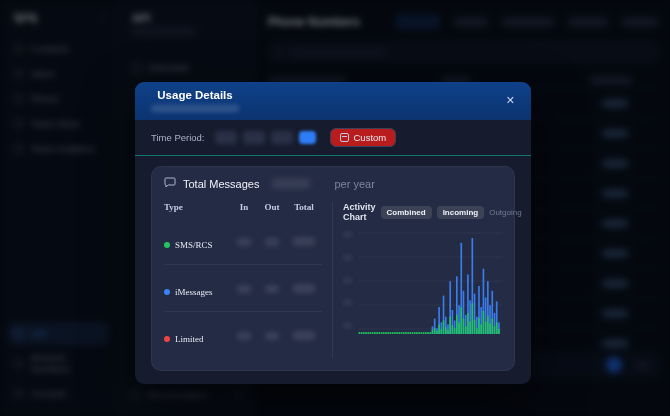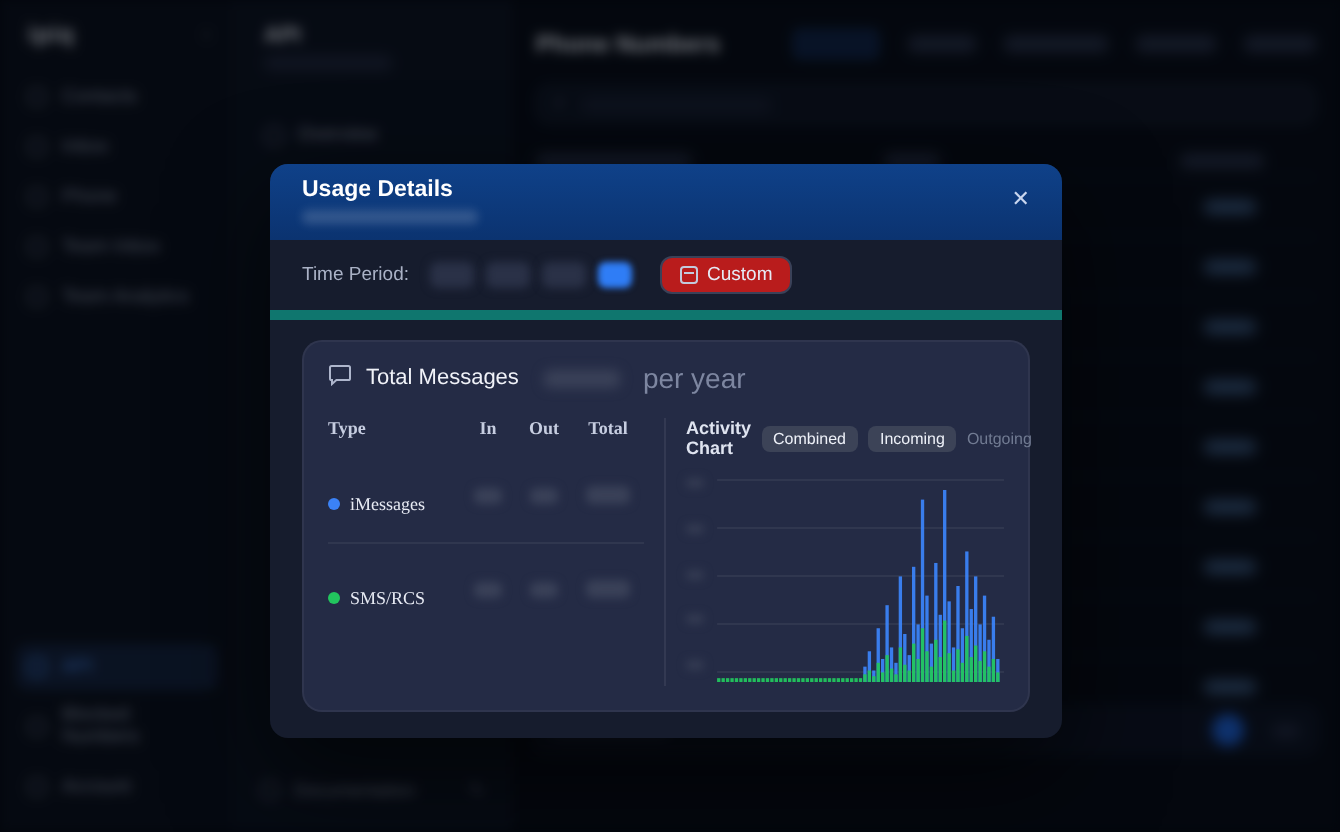--- a/index.html
+++ b/index.html
@@ -60,43 +60,43 @@
   .fb-circle { margin-left:auto; width:16px; height:16px; border-radius:50%;
     background:#1d62d8; filter:blur(1.5px); }
   .fb-end { width:14px; height:7px; background:#232a3d; margin-left:14px; }
 
   
   .overlay { position:absolute; inset:0; background:rgba(2,5,12,.52); }
   .modal { position:absolute; left:135px; top:82px; width:396px; border-radius:9px;
     overflow:hidden; background:#161c2d; box-shadow:0 18px 50px rgba(0,0,0,.6); }
   .m-header { background:linear-gradient(#0f4189,#0b3370); padding:7px 14px 8px 16px;
     display:flex; align-items:flex-start; }
-  .m-title { color:#ffffff; font-weight:bold; font-size:11.5px; }
+  .m-title { color:#ffffff; font-weight:bold; font-size:11.5px;text-align:center; }
   .m-sub-blob { width:88px; height:7px; margin-top:4px; background:rgba(255,255,255,.16);
     border-radius:3px; filter:blur(2.5px); }
   .m-close { margin-left:auto; color:#c9d6ef; font-size:11px; line-height:1;
     padding:2px 2px; cursor:pointer; align-self:center; }
   .time-row { display:flex; align-items:center; gap:6px; padding:8px 16px;
-    border-bottom:5px solid #0f766e; }
+    border-bottom:1px solid #0f766e; }
   .time-label { color:#aab2c6; font-size:9.5px; margin-right:4px; }
   .tp-blob { width:22px; height:13px; border-radius:4px; background:#2a3147; filter:blur(2.5px); }
   .tp-blob.blue { width:17px; background:#2f7df6; filter:blur(1.5px); }
   .custom-btn { display:flex; align-items:center; gap:5px; margin-left:8px;
     background:#b91c1c; border:1px solid #3a4158; border-radius:6px;
     padding:3px 9px; color:#e6eaf4; font-size:9.5px; }
   .cal { width:9px; height:9px; border:1.2px solid #c3cadd; border-radius:2px; position:relative; }
   .cal::before { content:""; position:absolute; left:1px; right:1px; top:2px; height:1px; background:#c3cadd; }
 
   .card { margin:10px 16px 13px; background:#242b45; border:1px solid rgba(255,255,255,.05);
     border-radius:10px; padding:10px 12px 12px; }
   .card-head { display:flex; align-items:center; gap:7px; }
   .chat-ico { color:#aeb6cc; font-size:11px; line-height:1; }
   .card-title { color:#f0f2f8; font-weight:normal; font-size:11px; }
   .val-blob { width:38px; height:9px; background:#3a4158; border-radius:3px; filter:blur(3px); margin-left:6px; }
-  .per-year { color:#7d86a0; font-size:14px; margin-left:4px; }
+  .per-year { color:#7d86a0; font-size:11px; margin-left:17px; }
 
   .card-body { display:flex; margin-top:12px; }
   .tbl { width:158px; }
   .tbl-head, .tbl-row { display:flex; align-items:flex-end;font-family:Liberation Serif, serif; }
   .tbl-head { margin-bottom:6px; }
   .c-type { flex:1; }
   .c-in, .c-out { width:28px; text-align:center; }
   .c-total { width:36px; text-align:center; }
   .th { color:#c6cde0; font-size:9px; font-weight:bold; }
   .tbl-row { padding:14px 0; border-bottom:1px solid rgba(255,255,255,.06); }
@@ -106,21 +106,21 @@
   .row-label { color:#e8ebf4; font-size:9px; }
   .cell-blob { width:14px; height:8px; background:#3a4158; border-radius:3px;
     filter:blur(2.5px); display:inline-block; }
   .cell-blob.big { width:22px; height:9px; }
 
   .vdiv { width:1px; background:rgba(255,255,255,.07); margin:0 10px; }
   .chartpane { flex:1; min-width:0; }
   .chart-head { display:flex; align-items:center; gap:5px; }
   .chart-label { color:#dfe4f0; font-size:9px; font-weight:bold; margin-right:auto; }
   .legend-pill { background:#3c4357; border-radius:4px; padding:2px 6px;
-    color:#eef1f8; font-size:8px; font-weight:normal; }
+    color:#eef1f8; font-size:8px; font-weight:bold; }
   .legend-text { color:#717b92; font-size:8px; }
   .chart-wrap { display:flex; margin-top:8px; }
   .ylabels { display:flex; flex-direction:column; justify-content:space-between;
     padding:2px 4px 8px 0; }
   .y-blob { width:9px; height:5px; background:#343b52; border-radius:2px; filter:blur(2px); }
   .chart-svg { flex:1; height:106px; }
 </style>
 </head>
 <body>
 
@@ -299,31 +299,40 @@
 
         <div class="tbl">
           <div class="tbl-head">
             <span class="th c-type">Type</span>
             <span class="th c-in">In</span>
             <span class="th c-out">Out</span>
             <span class="th c-total">Total</span>
           </div>
           <div class="tbl-row">
             <span class="c-type" style="display:flex;align-items:center">
+              <span class="dot green"></span>
+              <span class="row-label">SMS/RCS</span>
+            </span>
+            <span class="c-in"><span class="cell-blob"></span></span>
+            <span class="c-out"><span class="cell-blob"></span></span>
+            <span class="c-total"><span class="cell-blob big"></span></span>
+          </div>
+          <div class="tbl-row">
+            <span class="c-type" style="display:flex;align-items:center">
               <span class="dot blue"></span>
               <span class="row-label">iMessages</span>
             </span>
             <span class="c-in"><span class="cell-blob"></span></span>
             <span class="c-out"><span class="cell-blob"></span></span>
             <span class="c-total"><span class="cell-blob big"></span></span>
           </div>
           <div class="tbl-row">
             <span class="c-type" style="display:flex;align-items:center">
-              <span class="dot green"></span>
-              <span class="row-label">SMS/RCS</span>
+              <span class="dot red"></span>
+              <span class="row-label">Limited</span>
             </span>
             <span class="c-in"><span class="cell-blob"></span></span>
             <span class="c-out"><span class="cell-blob"></span></span>
             <span class="c-total"><span class="cell-blob big"></span></span>
           </div>
         </div>
 
         <div class="vdiv"></div>
 
         <div class="chartpane">

